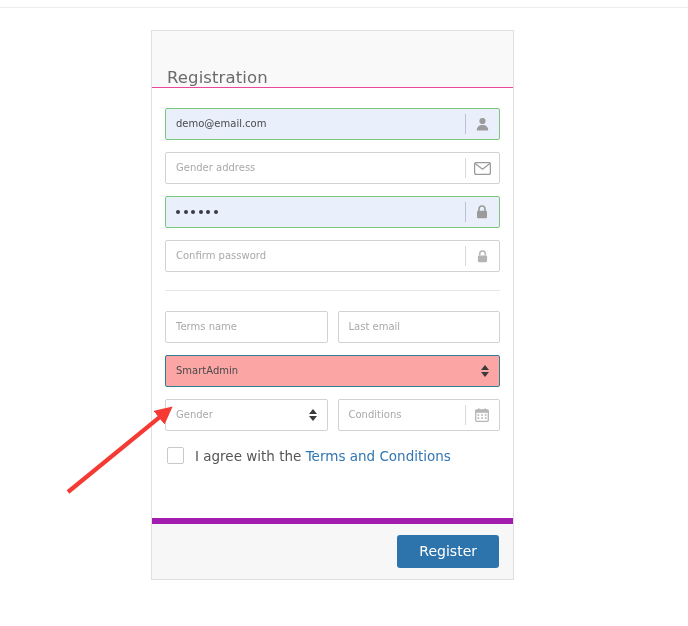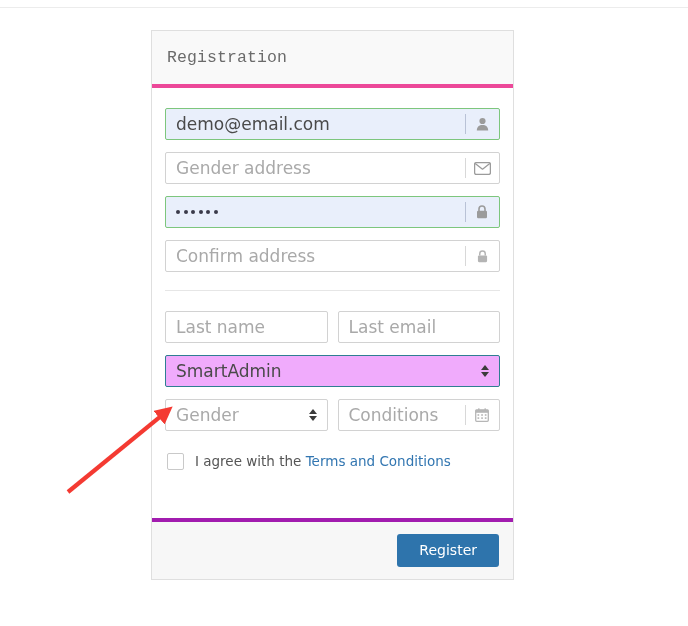--- a/index.html
+++ b/index.html
@@ -34,26 +34,25 @@
     width: 363px;
     height: 550px;
     background: #ffffff;
     border: 1px solid #dfdfdf;
     box-sizing: border-box;
   }
 
   .card-header {
     height: 57px;
     background: #f9f9f9;
-    border-bottom: 4px solid #ec4899;
-    box-sizing: border-box;
-    display: flex;
-    align-items: center;
+    border-bottom: 1px solid #ec4899;
+    box-sizing: border-box;
+    display: flex;
+    align-items: flex-end;
     padding-left: 15px;
-    font-family: Liberation Mono, monospace;
   }
   .card-title {
     font-size: 16.5px;
     color: #6b6b6b;
     font-weight: 400;
     letter-spacing: .1px;
   }
 
   .card-body {
     padding: 20px 13px 0 13px;
@@ -84,21 +83,21 @@
     border: 1px solid #d2d2d2;
     background: #ffffff;
     border-radius: 2px;
     display: flex;
     align-items: center;
     width: 100%;
   }
   .control .text {
     flex: 1 1 auto;
     padding: 0 10px;
-    font-size: 17px;
+    font-size: 10px;
     color: #a9a9a9;
     line-height: 30px;
     white-space: nowrap;
     overflow: hidden;
   }
   .control .text.filled { color: #555555; }
 
   
   .addon {
     width: 34px;
@@ -122,21 +121,21 @@
   
   .control.is-valid {
     border-color: #7dc67d;
     background: #e9effb;
   }
   .control.is-valid .text.filled { color: #4a4a4a; }
   .control.is-valid .addon::before { background: #b9c2d6; }
 
   .control.select-highlight {
     border-color: #2f7e92;
-    background: #f0abfc;
+    background: #fca5a5;
   }
   .control.select-highlight .text.filled { color: #4a4a4a; }
 
   
   .select-caret {
     flex: 0 0 28px;
     width: 28px;
     height: 30px;
     display: flex;
     flex-direction: column;
@@ -170,21 +169,22 @@
     height: 4px;
     border-radius: 50%;
     background: #3a3a4a;
     margin-right: 3.5px;
     display: block;
   }
 
   
   .check-row {
     display: flex;
-    margin-top: 22px;
+    align-items: center;
+    margin-top: 16px;
     padding-left: 2px;
   }
   .checkbox {
     width: 17px;
     height: 17px;
     border: 1px solid #c9c9c9;
     background: #fff;
     border-radius: 2px;
     flex: 0 0 17px;
     box-sizing: border-box;
@@ -200,21 +200,21 @@
   }
 
   
   .card-footer {
     position: absolute;
     left: 0;
     right: 0;
     bottom: 0;
     height: 61px;
     background: #f7f7f7;
-    border-top: 4px solid #a21caf;
+    border-top: 6px solid #a21caf;
     box-sizing: border-box;
     display: flex;
     align-items: center;
     justify-content: flex-end;
     padding-right: 14px;
   }
   .btn-register {
     background: #2e74ac;
     color: #ffffff;
     border: none;
@@ -293,39 +293,39 @@
             <svg width="12" height="14" viewBox="0 0 12 14" aria-hidden="true">
               <path d="M3 6 V4 a3 3 0 0 1 6 0 V6" fill="none" stroke="#9b9b9b" stroke-width="1.6"></path>
               <rect x="1" y="5.8" width="10" height="7.4" rx="1.2" fill="#9b9b9b"></rect>
             </svg>
           </div>
         </div>
       </div>
 
       <div class="field-row">
         <div class="control">
-          <div class="text">Confirm address</div>
+          <div class="text">Confirm password</div>
           <div class="addon">
             <svg width="11" height="13" viewBox="0 0 12 14" aria-hidden="true">
               <path d="M3 6 V4 a3 3 0 0 1 6 0 V6" fill="none" stroke="#b4b4b4" stroke-width="1.6"></path>
               <rect x="1" y="5.8" width="10" height="7.4" rx="1.2" fill="#b4b4b4"></rect>
             </svg>
           </div>
         </div>
       </div>
 
     </div>
 
     <div class="section-divider"></div>
 
     <div style="padding-top:20px;">
 
       <div class="field-row two-col">
         <div class="control">
-          <div class="text">Last name</div>
+          <div class="text">Terms name</div>
         </div>
         <div class="control">
           <div class="text">Last email</div>
         </div>
       </div>
 
       <div class="field-row">
         <div class="control select-highlight">
           <div class="text filled">SmartAdmin</div>
           <div class="select-caret">

